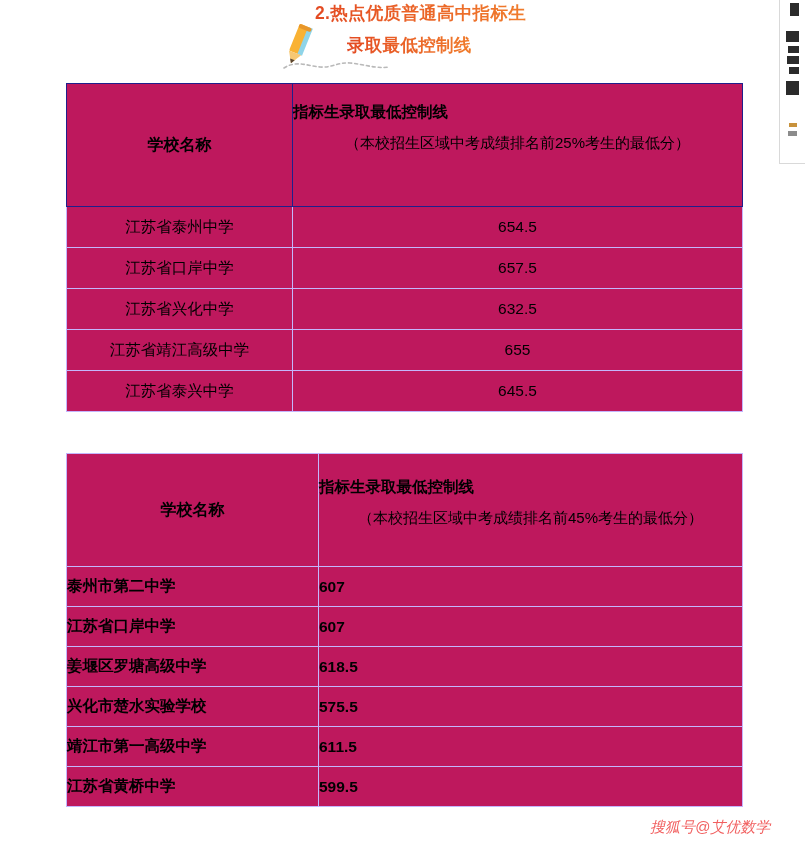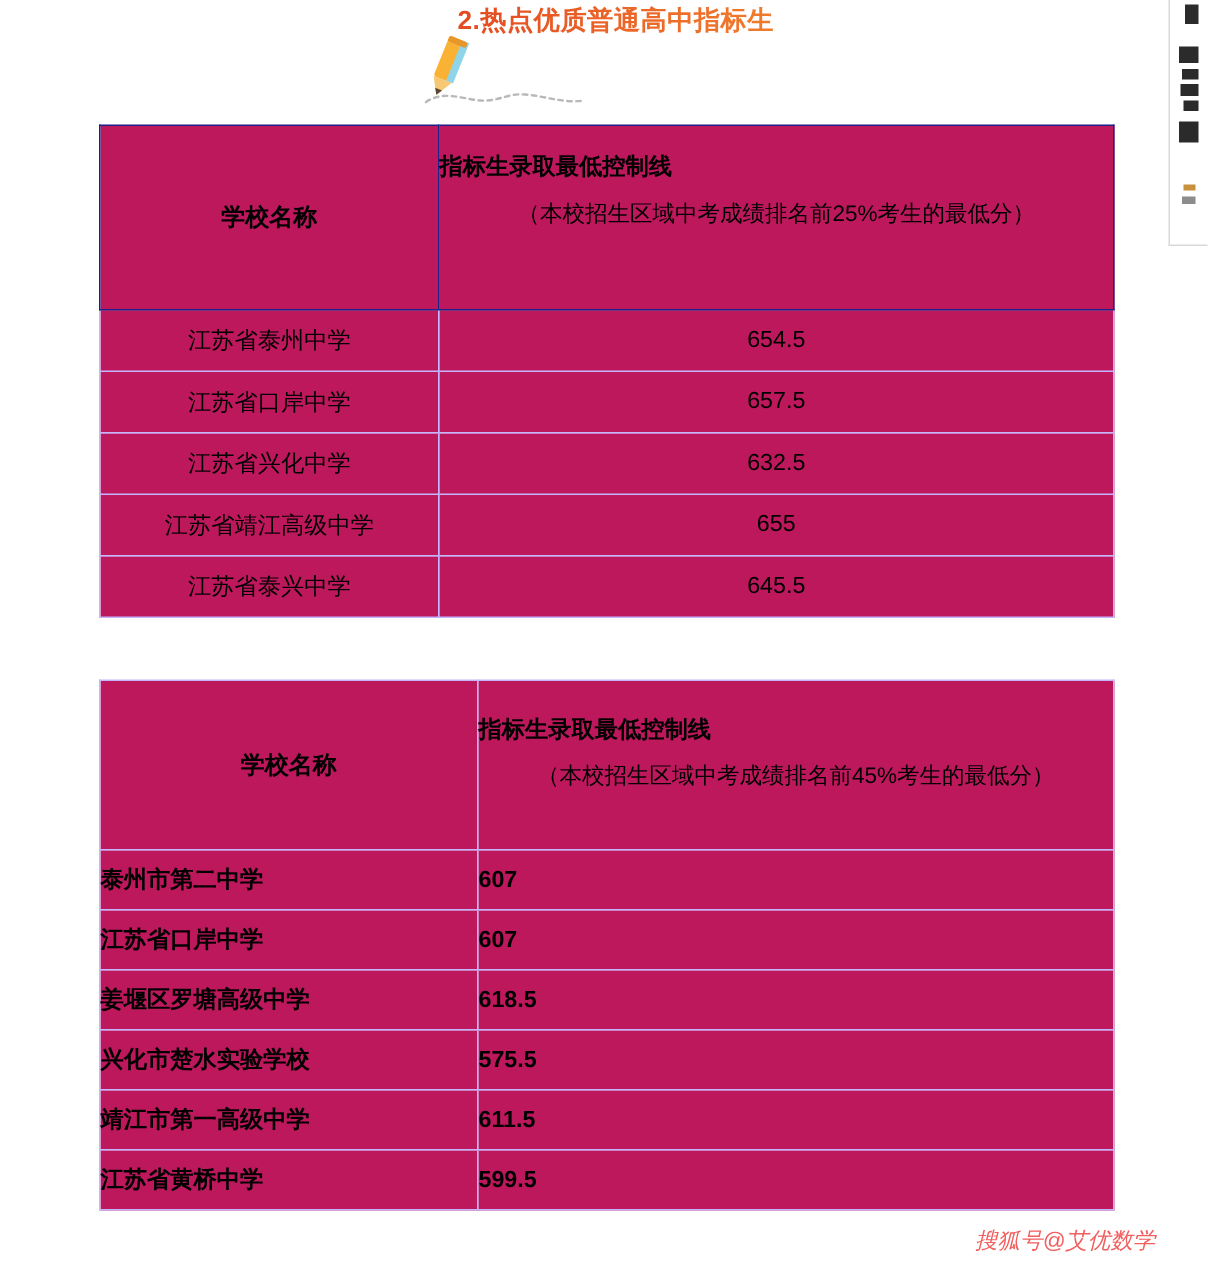--- a/index.html
+++ b/index.html
@@ -29,21 +29,21 @@
     font-weight: bold;
     font-size: 17.5px;
     letter-spacing: 0.3px;
     white-space: nowrap;
     color: #e8572a;
     background: linear-gradient(90deg, #e34a22 0%, #ea6227 45%, #f07c2c 100%);
     -webkit-background-clip: text;
     background-clip: text;
     -webkit-text-fill-color: transparent;
   }
-  .title-line-1 { left: 305px; top: 1px; text-align: right; }
+  .title-line-1 { left: 315px; top: 1px; text-align: right; }
   .title-line-2 { left: 347px; top: 33px; }
 
   
   .pencil-deco {
     position: absolute;
     left: 278px;
     top: 24px;
     width: 130px;
     height: 48px;
   }
@@ -161,20 +161,21 @@
     white-space: nowrap;
     opacity: 0.85;
     font-style: italic;
   }
 </style>
 </head>
 <body>
 
 <div class="title-block">
   <div class="title-line title-line-1">2.热点优质普通高中指标生</div>
+  <div class="title-line title-line-2">录取最低控制线</div>
 
   <svg class="pencil-deco" viewBox="0 0 130 48" xmlns="http://www.w3.org/2000/svg">
     <g transform="rotate(22 22 18)">
       <rect x="15" y="1" width="13" height="29" rx="2" fill="#f9b233"></rect>
       <rect x="24" y="1" width="5" height="29" fill="#8fd4e8"></rect>
       <polygon points="15,30 28,30 21.5,41" fill="#f7c873"></polygon>
       <polygon points="19,37 24,37 21.5,41" fill="#5a4632"></polygon>
       <rect x="15" y="1" width="13" height="4" rx="1.5" fill="#e8962a"></rect>
     </g>
     <path d="M6,44 C18,36 30,42 42,43 C54,44 60,38 72,39 C86,40 96,45 112,43" fill="none" stroke="#b9b9b9" stroke-width="1.6" stroke-linecap="round" stroke-dasharray="3 3"></path>

